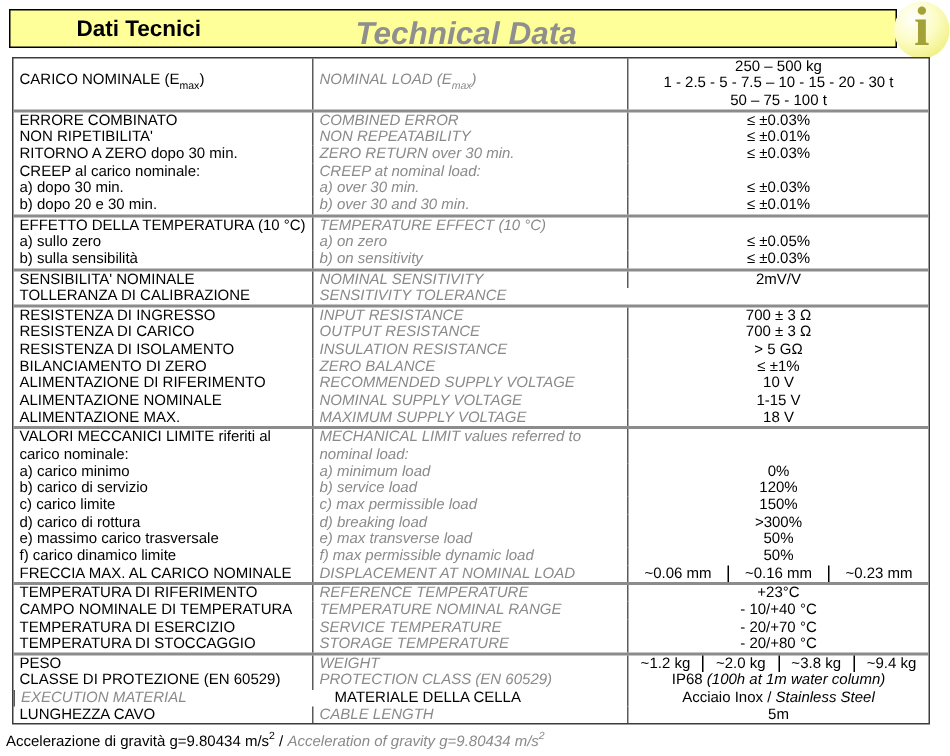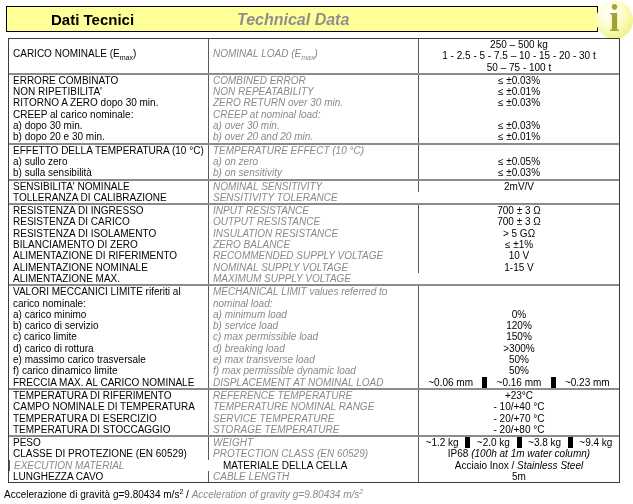--- a/index.html
+++ b/index.html
@@ -10,21 +10,21 @@
   }
   
   .header-bar {
     position:absolute; left:6px; top:6px; width:590px; height:24px;
     background:#ffff99; border:1px solid #000000;
   }
   .title-it {
     position:absolute; left:44px; top:4px; font-size:15px; font-weight:bold; color:#000;
   }
   .title-en {
-    position:absolute; left:230px; top:4px; font-size:16px; font-weight:bold;
+    position:absolute; left:230px; top:4px; font-size:21px; font-weight:bold;
     font-style:italic; color:#8f8f8f;
   }
   .info-icon {
     position:absolute; top:1px; right:0px; width:37px; height:38px;
     border-radius:50%;
     background:radial-gradient(circle at 35% 30%, #ffffff 0%, #fcfcc2 45%, #f2f28c 75%, #e6e67c 100%);
     text-align:center; cursor:pointer;
   }
   .info-icon span {
     font-family:"Liberation Serif", serif; font-weight:bold; font-size:37px;
@@ -43,21 +43,21 @@
   .c-en { width:210px; border-left:1px solid #5a5a5a; font-style:italic; color:#8a8a8a; }
   .c-val { flex:1; border-left:1px solid #5a5a5a; text-align:center; }
   sub { font-size:7px; }
   sup { font-size:7px; }
   
   .row-nominal { display:flex; }
   .row-nominal .c-it, .row-nominal .c-en { display:flex; align-items:center; }
   .val-lines div { line-height:11.3px; }
   
   .val-split { display:flex; padding:0;justify-content:space-between; }
-  .val-seg { flex:1; border-left:5px solid #000000; }
+  .val-seg { flex:1; border-left:1px solid #000000; }
   .val-seg:first-child { border-left:none; }
   .note { font-style:italic; }
   
   .footer { position:absolute; left:4px; top:488px; font-size:10px; color:#000; }
   .footer .en { font-style:italic; color:#8a8a8a; }
 </style>
 </head>
 <body>
 
 <div class="page">
@@ -109,21 +109,21 @@
         <div class="cell c-en">CREEP at nominal load:</div>
         <div class="cell c-val"></div>
       </div>
       <div class="row">
         <div class="cell c-it">a) dopo 30 min.</div>
         <div class="cell c-en">a) over 30 min.</div>
         <div class="cell c-val">≤ ±0.03%</div>
       </div>
       <div class="row">
         <div class="cell c-it">b) dopo 20 e 30 min.</div>
-        <div class="cell c-en">b) over 20 and 20 min.</div>
+        <div class="cell c-en">b) over 30 and 30 min.</div>
         <div class="cell c-val">≤ ±0.01%</div>
       </div>
     </div>
 
     <div class="group">
       <div class="row">
         <div class="cell c-it">EFFETTO DELLA TEMPERATURA (10 °C)</div>
         <div class="cell c-en">TEMPERATURE EFFECT (10 °C)</div>
         <div class="cell c-val"></div>
       </div>
@@ -178,20 +178,21 @@
         <div class="cell c-val">10 V</div>
       </div>
       <div class="row">
         <div class="cell c-it">ALIMENTAZIONE NOMINALE</div>
         <div class="cell c-en">NOMINAL SUPPLY VOLTAGE</div>
         <div class="cell c-val">1-15 V</div>
       </div>
       <div class="row">
         <div class="cell c-it">ALIMENTAZIONE MAX.</div>
         <div class="cell c-en">MAXIMUM SUPPLY VOLTAGE</div>
+        <div class="cell c-val">18 V</div>
       </div>
     </div>
 
     <div class="group">
       <div class="row">
         <div class="cell c-it">VALORI MECCANICI LIMITE riferiti al</div>
         <div class="cell c-en">MECHANICAL LIMIT values referred to</div>
         <div class="cell c-val"></div>
       </div>
       <div class="row">

